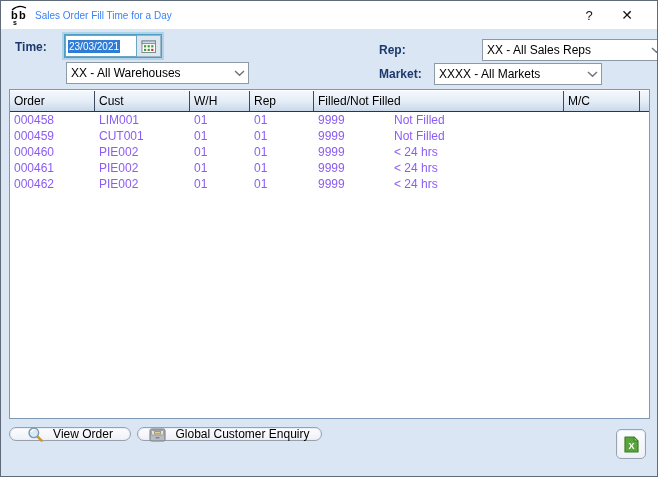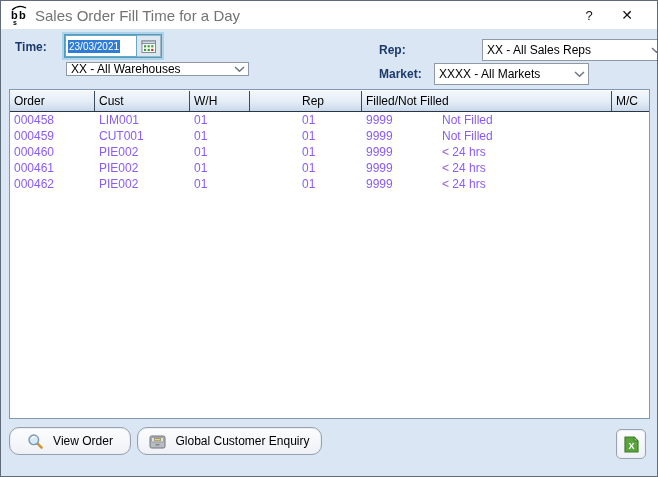--- a/index.html
+++ b/index.html
@@ -7,21 +7,21 @@
   .window{
     position:relative;width:658px;height:477px;background:#dbe6f4;
     border:1px solid #5f6b78;overflow:hidden;
   }
   
   .titlebar{
     position:absolute;left:0;top:0;width:100%;height:28px;background:#ffffff;
     display:flex;align-items:center;
   }
   .titlebar-logo{width:22px;height:22px;margin-left:7px;display:flex;align-items:center;justify-content:center;}
-  .titlebar-title{margin-left:5px;font-size:15px;color:#737373;}
+  .titlebar-title{margin-left:5px;font-size:10px;color:#3b82f6;}
   .titlebar-btn{
     position:absolute;top:0;height:28px;width:40px;display:flex;align-items:center;justify-content:center;
     font-size:13px;color:#111;cursor:default;
   }
   .help-btn{right:48px;}
   .close-btn{right:10px;font-size:14px;}
   
   .flabel{position:absolute;font-size:12px;font-weight:bold;color:#1b3a6b;}
   .combo{
     position:absolute;background:#fff;border:1px solid #8f99a5;display:flex;align-items:center;
@@ -52,27 +52,27 @@
   .hcell{
     font-size:12px;color:#000;padding:3px 0 0 4px;border-right:1px solid #3c4a5e;
     white-space:nowrap;overflow:hidden;
   }
   .grid-body{flex:1;overflow:hidden;}
   .trow{display:flex;height:16px;}
   .cell{font-size:12px;color:#8b5cf6;padding-left:4px;line-height:16px;white-space:nowrap;overflow:hidden;}
   .col0{width:85px;flex:none;}
   .col1{width:95px;flex:none;}
   .col2{width:60px;flex:none;}
-  .col3{width:64px;flex:none;margin-left:48px;}
+  .col3{width:64px;flex:none;}
   .col4{width:76px;flex:none;}
   .col5{width:250px;flex:none;}
   .hfill{flex:1;border-right:none;}
   
   .btn{
-    position:absolute;height:28px;border:1px solid #97a1ad;border-radius:10px;
+    position:absolute;height:14px;border:1px solid #97a1ad;border-radius:10px;
     background:linear-gradient(#fdfdfe,#eef1f6);display:flex;align-items:center;justify-content:center;
     font-size:12px;color:#000;gap:9px;box-shadow:0 0 0 1px #e9eff7 inset;
   }
   .btn .bicon{display:flex;align-items:center;}
   .excel-btn{
     position:absolute;left:615px;top:428px;width:30px;height:30px;border:1px solid #9aa4b0;border-radius:5px;
     background:linear-gradient(#fdfdfe,#eef1f6);display:flex;align-items:center;justify-content:center;
     box-shadow:0 0 0 1px #e9eff7 inset;
   }
 </style>
@@ -118,31 +118,31 @@
   <div class="combo" style="left:433px;top:38px;width:184px;height:22px;margin-left:48px;">
     <span class="combo-text">XX - All Sales Reps</span>
     <span class="chev">
       <svg width="11" height="7">
           <polyline points="1,1 5.5,5.3 10,1" fill="none" stroke="#6a7480" stroke-width="1.4"></polyline>
         </svg>
     </span>
   </div>
 
   <span class="flabel" style="left:14px;top:66px;margin-top:48px;">W/H:</span>
-  <div class="combo" style="left:65px;top:61px;width:183px;height:14px;">
+  <div class="combo" style="left:65px;top:61px;width:183px;height:22px;">
     <span class="combo-text">XX - All Warehouses</span>
     <span class="chev">
       <svg width="11" height="7">
           <polyline points="1,1 5.5,5.3 10,1" fill="none" stroke="#6a7480" stroke-width="1.4"></polyline>
         </svg>
     </span>
   </div>
 
   <span class="flabel" style="left:378px;top:66px;">Market:</span>
-  <div class="combo" style="left:433px;top:62px;width:155px;height:22px;">
+  <div class="combo" style="left:433px;top:62px;width:168px;height:22px;">
     <span class="combo-text">XXXX - All Markets</span>
     <span class="chev">
       <svg width="11" height="7">
           <polyline points="1,1 5.5,5.3 10,1" fill="none" stroke="#6a7480" stroke-width="1.4"></polyline>
         </svg>
     </span>
   </div>
 
   <div class="grid">
     <div class="grid-header">

